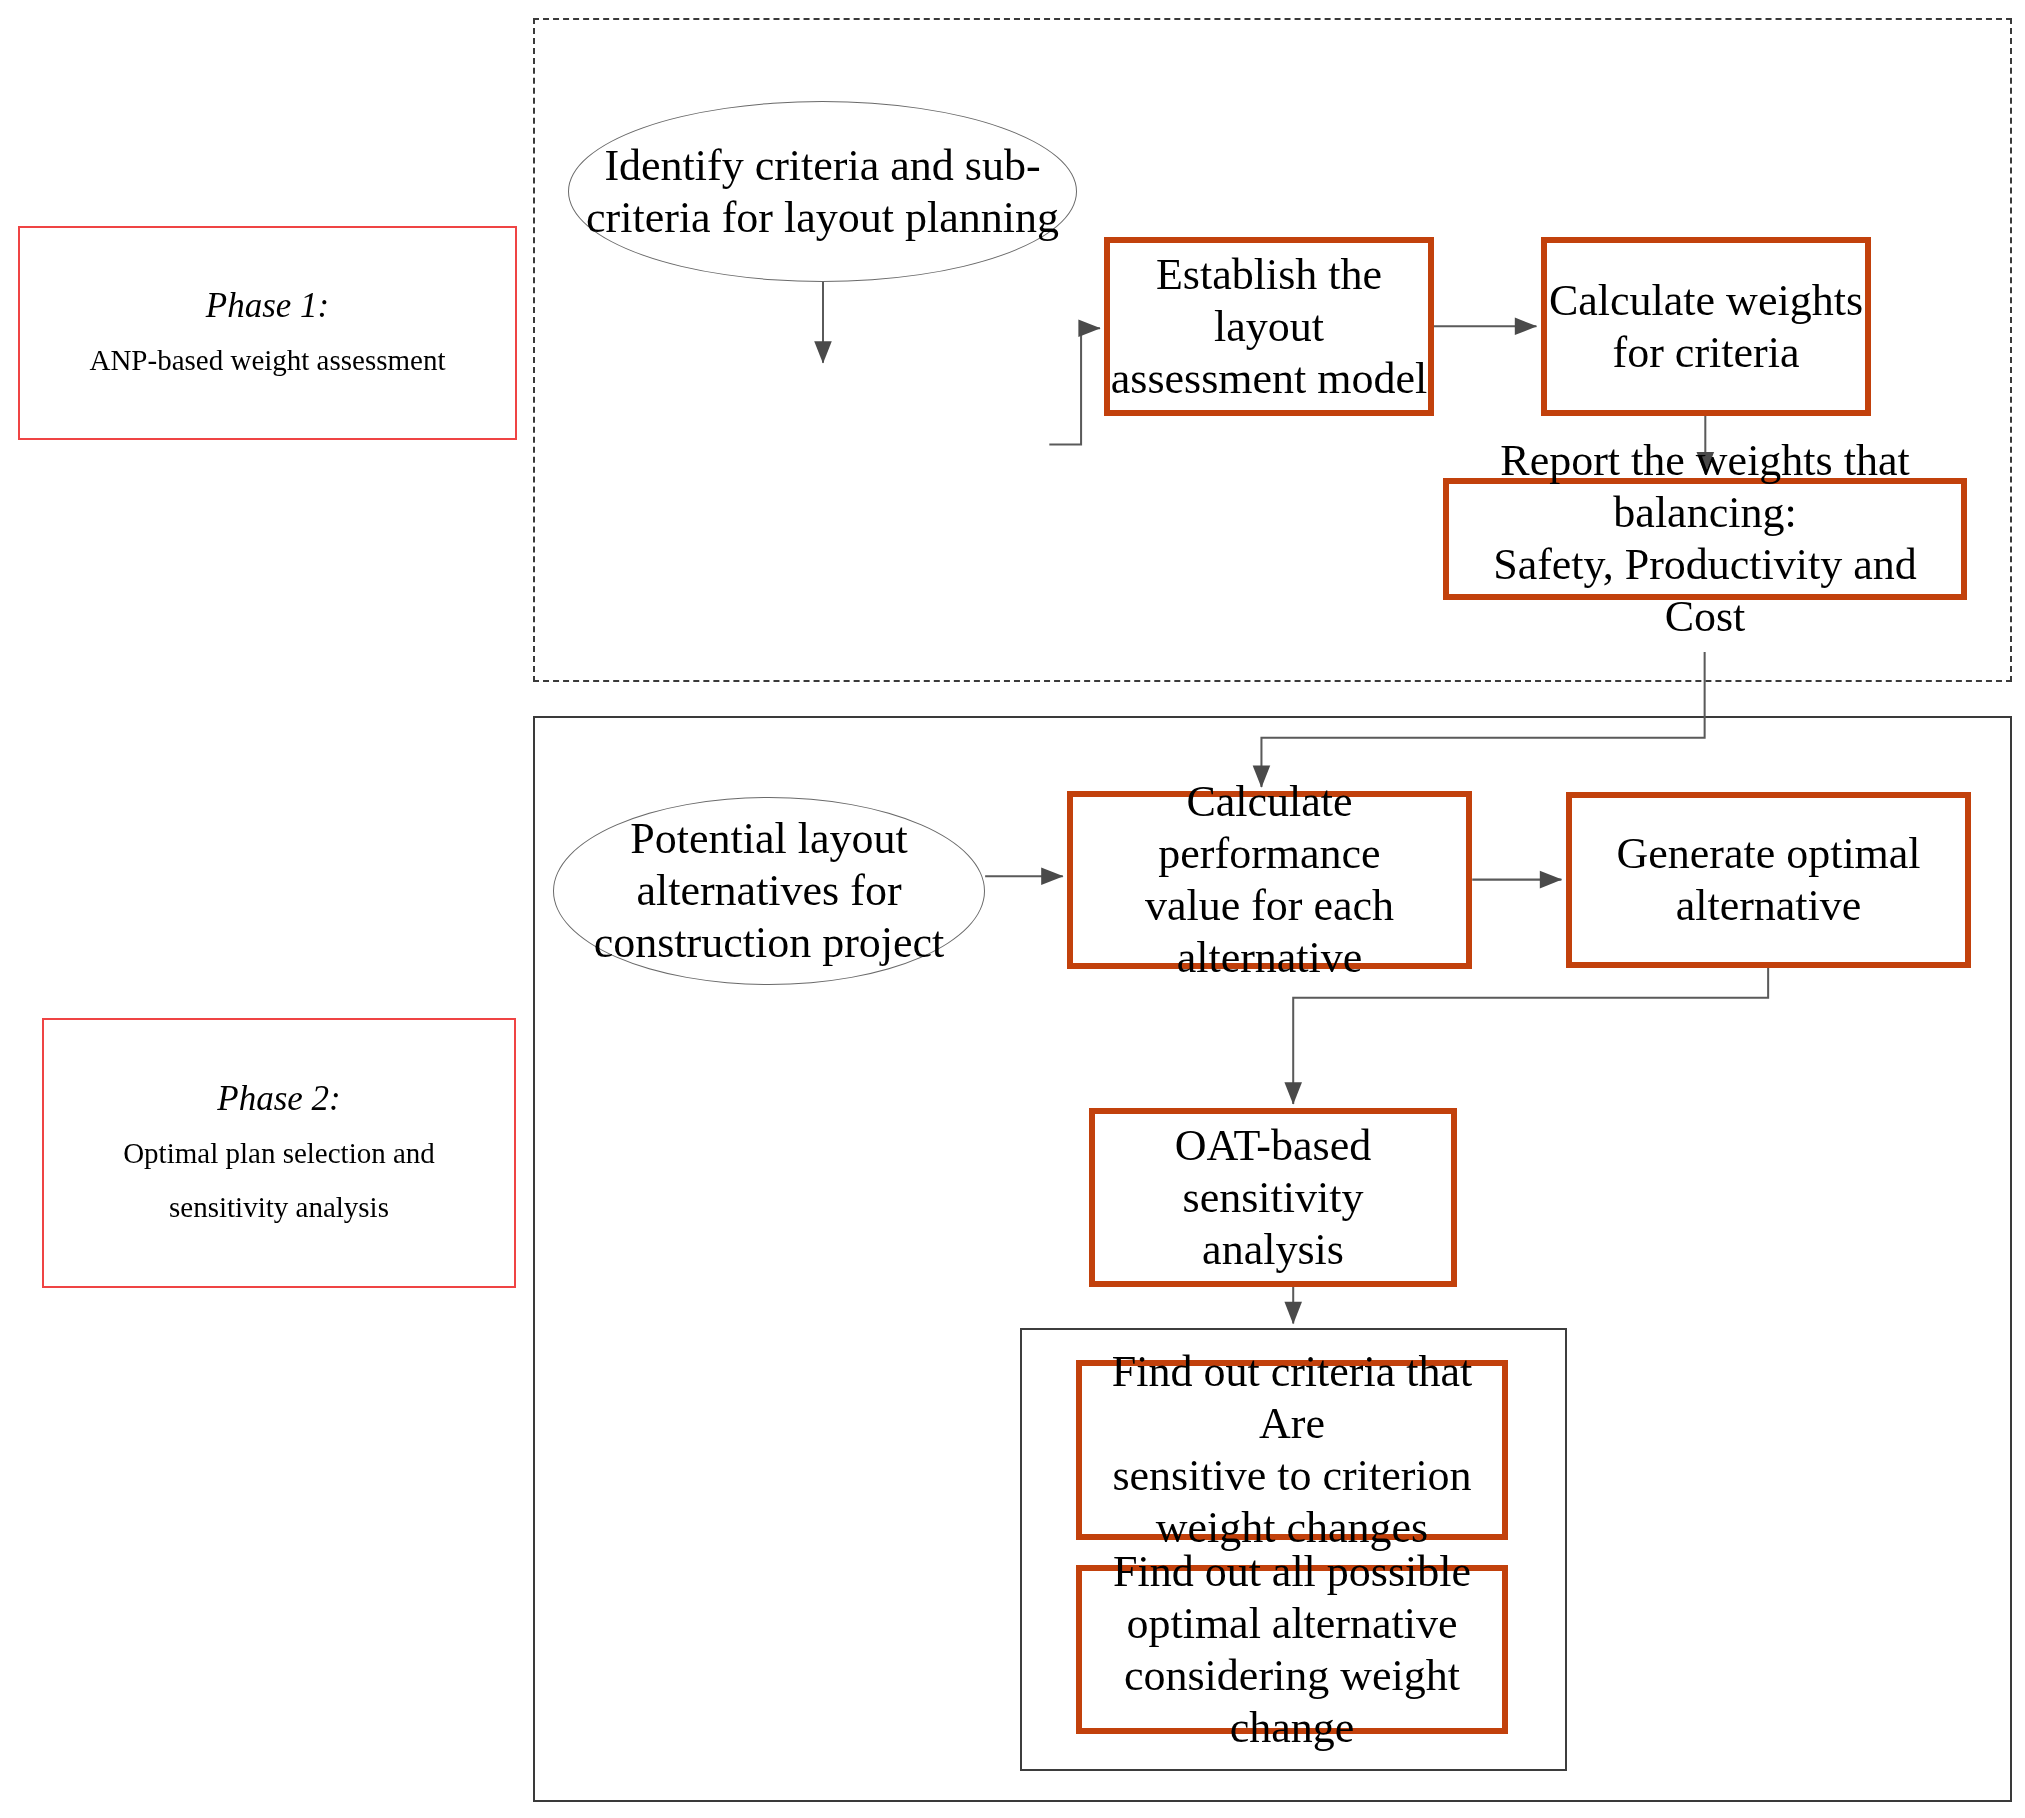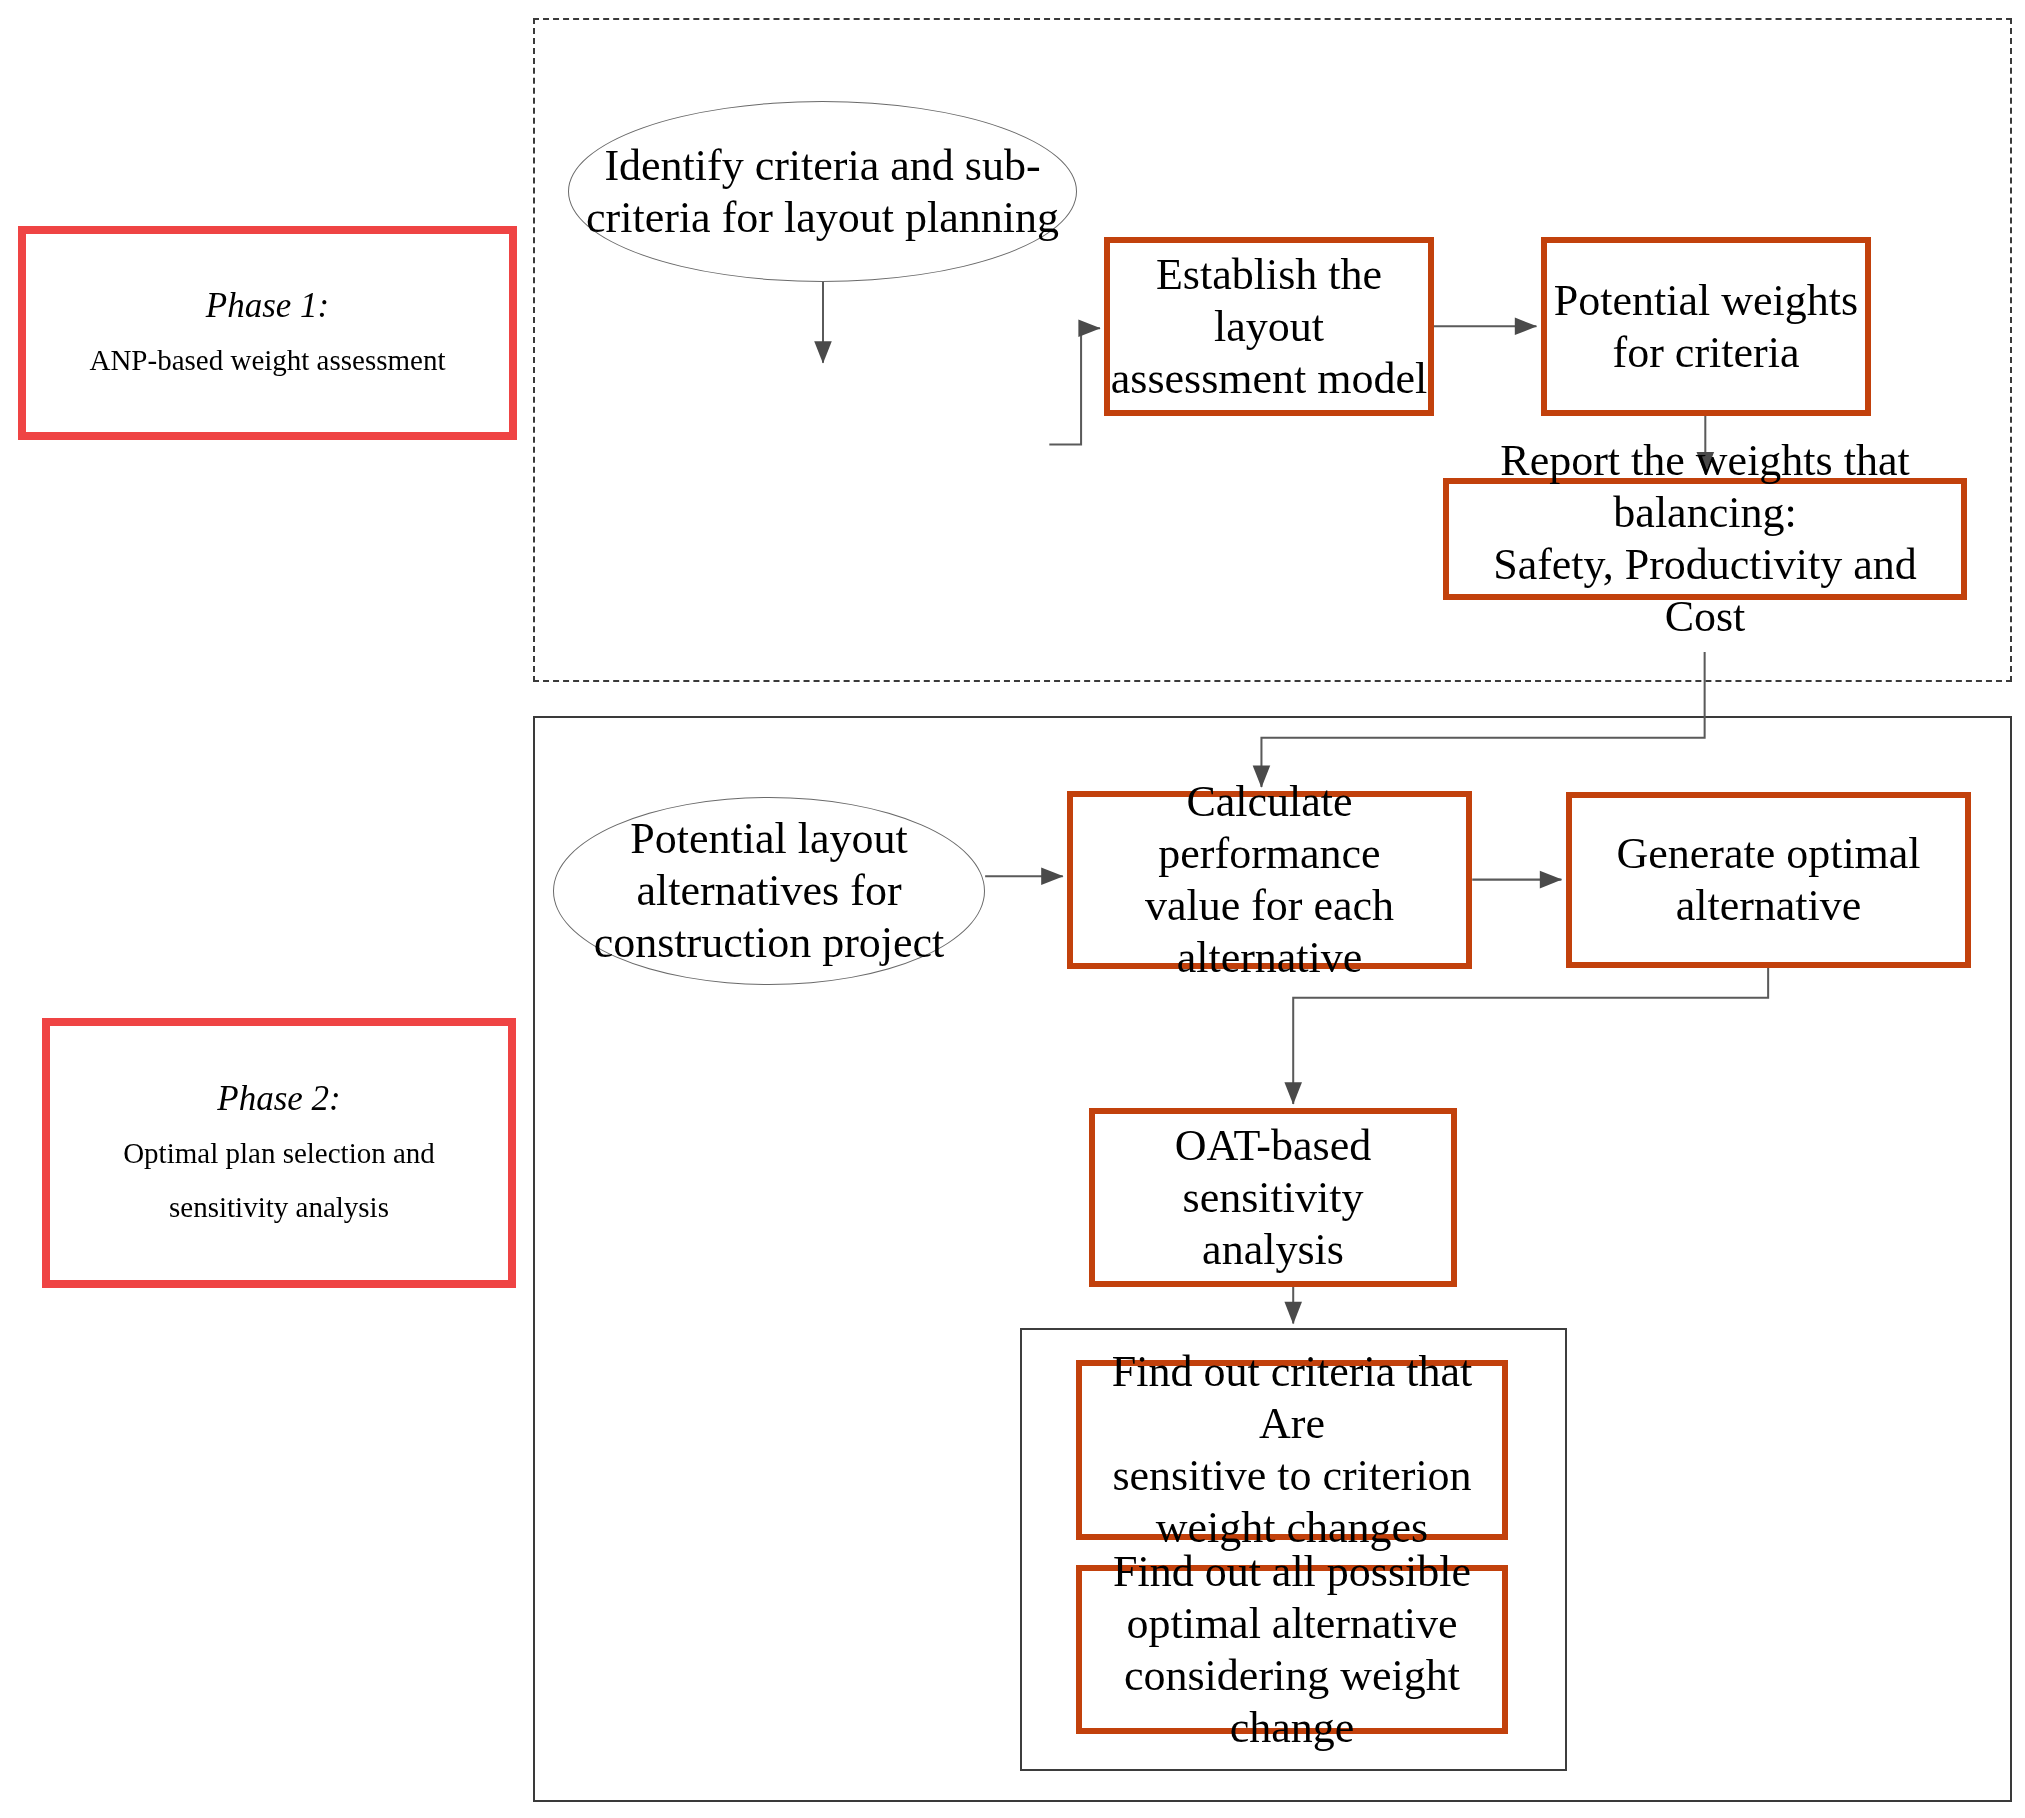--- a/index.html
+++ b/index.html
@@ -11,21 +11,21 @@
   .region-dashed { border:2px dashed #3a3a3a; }
   .region-solid  { border:2px solid #3a3a3a; }
   .connector-layer { position:absolute; left:0; top:0; z-index:2; }
   .node {
     position:absolute; z-index:3; display:flex; align-items:center; justify-content:center;
     text-align:center; background:#ffffff; box-sizing:border-box;
   }
   .rect    { border:6px solid #c2410c; }
   .group   { background:transparent; border:2px solid #3d3d3d; }
   .ellipse { border:1.4px solid #6a6a6a; border-radius:50%; }
-  .label-box { border:8px solid #ef4444; }
+  .label-box { border:2px solid #ef4444; }
   .node-text { white-space:pre-line; font-size:44px; line-height:52px; }
   .phase-title { font-style:italic; font-size:35px; line-height:54px; }
   .phase-sub { white-space:pre-line; font-size:29px; line-height:54px; }
 </style>
 </head>
 <body>
 
 <div class="canvas">
 
   <div class="region region-dashed" style="left:533px; top:18px; width:1475px; height:660px;"></div>
@@ -62,21 +62,21 @@
 criteria for layout planning</div>
   </div>
 
 
   <div class="node rect" style="left:1104px; top:237px; width:330px; height:179px;">
     <div class="node-text">Establish the layout
 assessment model</div>
   </div>
 
   <div class="node rect" style="left:1541px; top:237px; width:330px; height:179px;">
-    <div class="node-text">Potential weights
+    <div class="node-text">Calculate weights
 for criteria</div>
   </div>
 
   <div class="node rect" style="left:1443px; top:478px; width:524px; height:122px;">
     <div class="node-text">Report the weights that
 balancing:
 Safety, Productivity and Cost</div>
   </div>
 
   <div class="node label-box" style="left:42px; top:1018px; width:474px; height:270px;">

